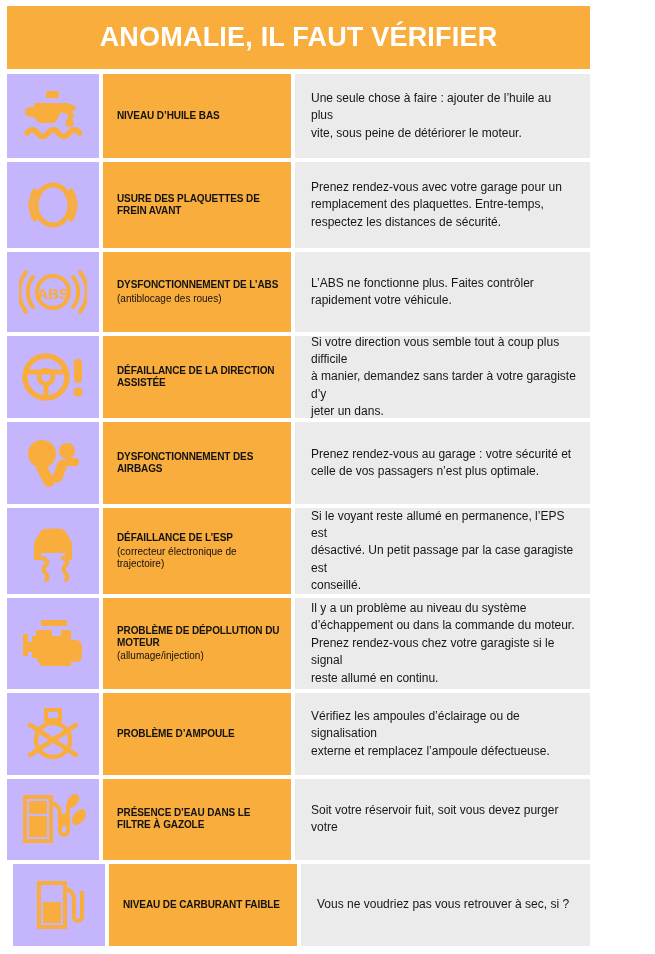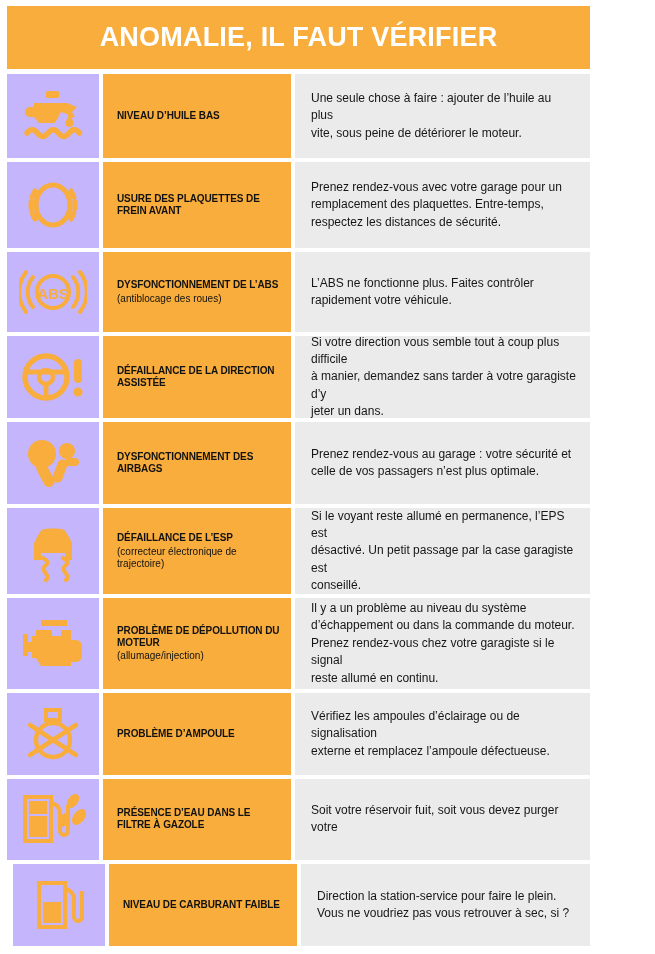--- a/index.html
+++ b/index.html
@@ -351,19 +351,18 @@
               <path d="M33 12c6 1 9 5 9 11v17a4 4 0 0 0 4 4 4 4 0 0 0 4-4V14"></path>
             </g>
             <rect x="11" y="25" width="18" height="21" fill="#f9ad3c"></rect>
           </svg>
         </span>
       </div>
       <div class="cell-title">
         <div class="title-main">NIVEAU DE CARBURANT FAIBLE</div>
       </div>
       <div class="cell-desc">
-        <div class="desc-line">Direction la station-service pour faire le plein.</div>
         <div class="desc-line">Vous ne voudriez pas vous retrouver à sec, si ?</div>
       </div>
     </div>
 
   </div>
 </div>
 
 </body></html>

